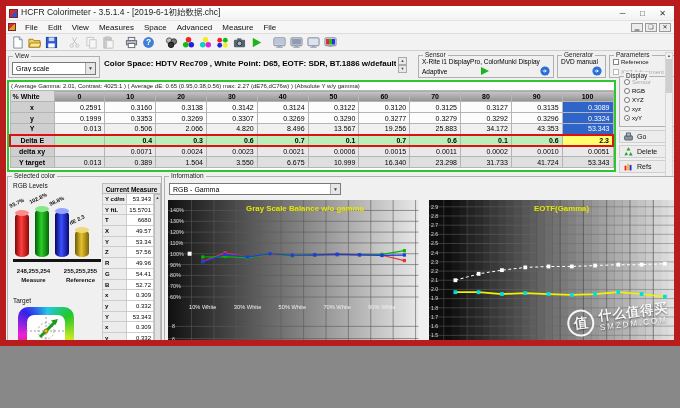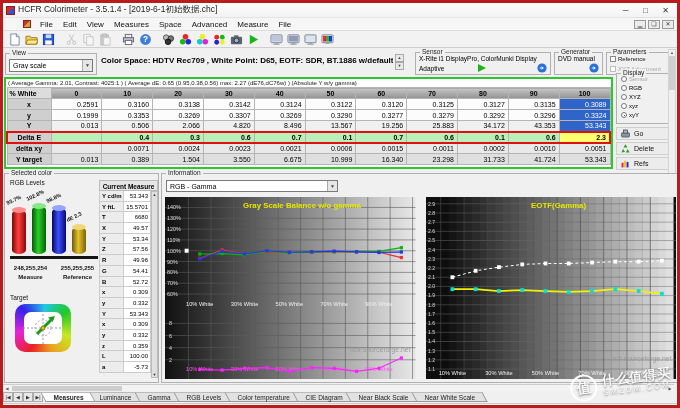--- a/index.html
+++ b/index.html
@@ -1,23 +1,23 @@
 <!DOCTYPE html>
 <html><head>
 <meta charset="utf-8">
 <style>
   html,body{margin:0;padding:0;background:#888}
-  #win{position:relative;width:680px;height:408px;background:#f0f0f0;font-family:"Liberation Sans",sans-serif;overflow:hidden;border:3px solid #b91c1c;box-sizing:border-box}
+  #win{position:relative;width:680px;height:346px;background:#f0f0f0;font-family:"Liberation Sans",sans-serif;overflow:hidden;border:6px solid #b91c1c;box-sizing:border-box}
   #win *{box-sizing:border-box}
   
   .titlebar{position:absolute;top:0;left:0;right:0;height:15px;background:linear-gradient(#ffffff,#f2f2f2);display:flex;align-items:center;padding:0 3px;font-size:8.5px;color:#222;border-bottom:1px solid #e3e3e3}
   .appicon{width:9px;height:9px;margin-right:3px;background:linear-gradient(135deg,#d92b2b 50%,#2b55d9 50%);border:1px solid #8a1d1d}
   .wctl{margin-left:auto;display:flex}
   .wbtn{width:17px;height:11px;display:flex;align-items:center;justify-content:center;font-size:8px;color:#333;margin-left:3px}
-  .menubar{position:absolute;top:15px;left:0;right:0;height:13px;background:#f6f6f6;display:flex;align-items:center;font-size:8px;color:#111;border-bottom:1px solid #ddd;padding-left:20px}
+  .menubar{position:absolute;top:15px;left:0;right:0;height:13px;background:#f6f6f6;display:flex;align-items:center;font-size:8px;color:#111;border-bottom:1px solid #ddd;padding-left:2px}
   .childicon{width:8px;height:8px;background:linear-gradient(135deg,#d92b2b 50%,#caa72b 50%);border:1px solid #8a1d1d;margin-right:4px}
   .menu-item{padding:0 5px}
   .cctl{margin-left:auto;display:flex;margin-right:3px}
   .cbtn{width:12px;height:9px;border:1px solid #9a9a9a;background:#ececec;font-size:6px;line-height:7px;text-align:center;margin-left:2px;color:#333}
   .toolbar{position:absolute;top:28px;left:0;right:0;height:17px;background:#f2f2f2;border-bottom:1px solid #cfcfcf;display:flex;align-items:center;padding-left:3px}
   .tbico{width:17px;height:15px;display:flex;align-items:center;justify-content:center}
   .tbico svg{width:13px;height:13px}
   .tbico.dis{opacity:.35;filter:grayscale(1)}
   .tbsep{width:6px}
   

